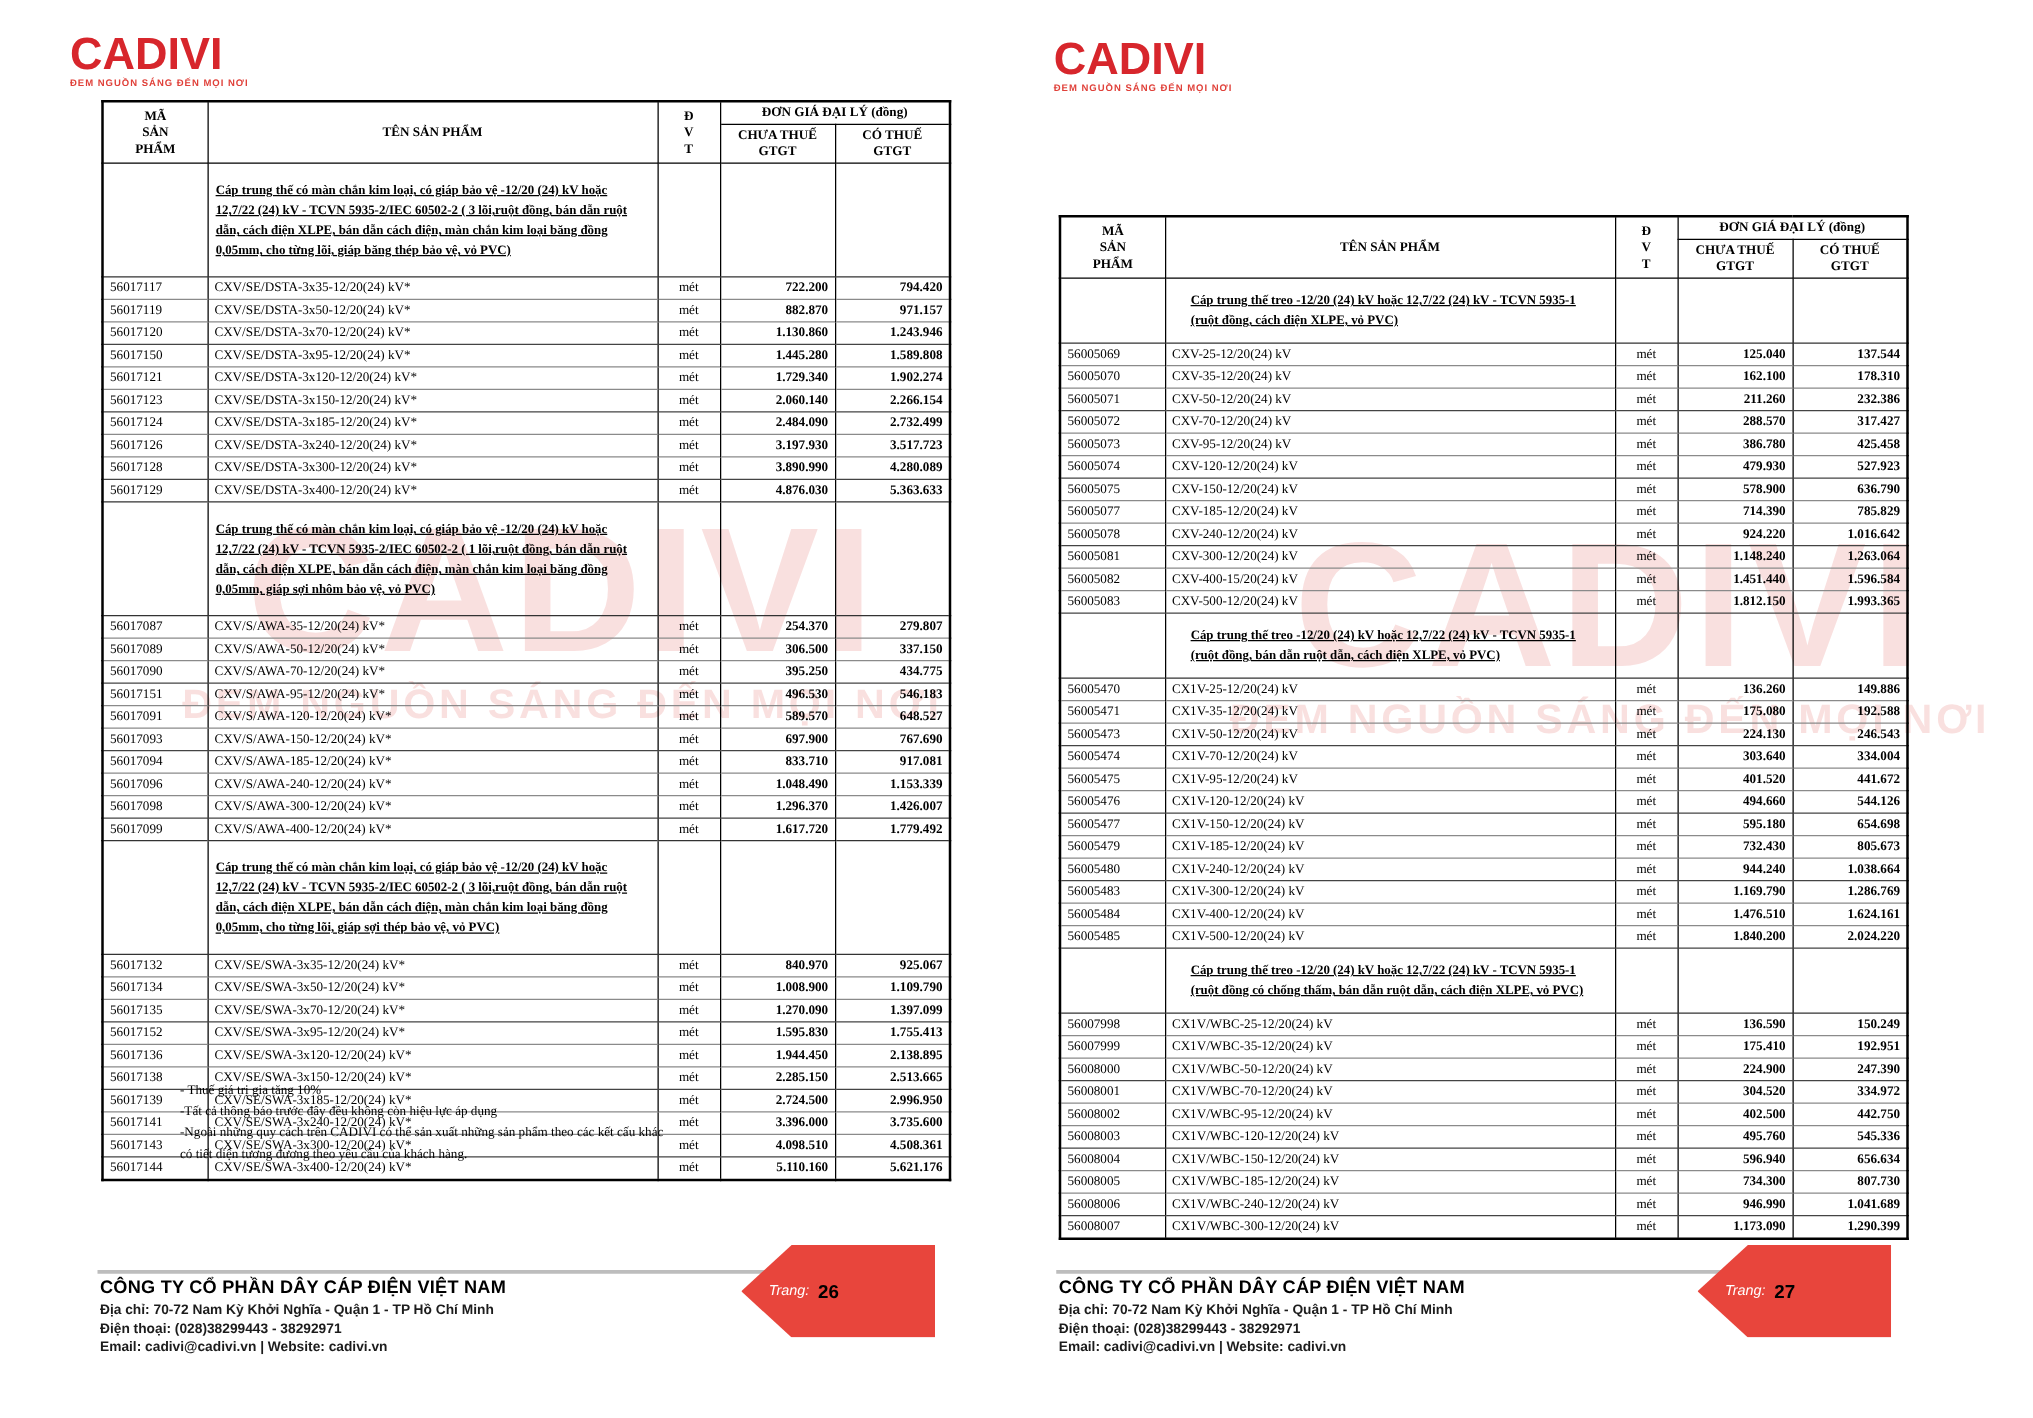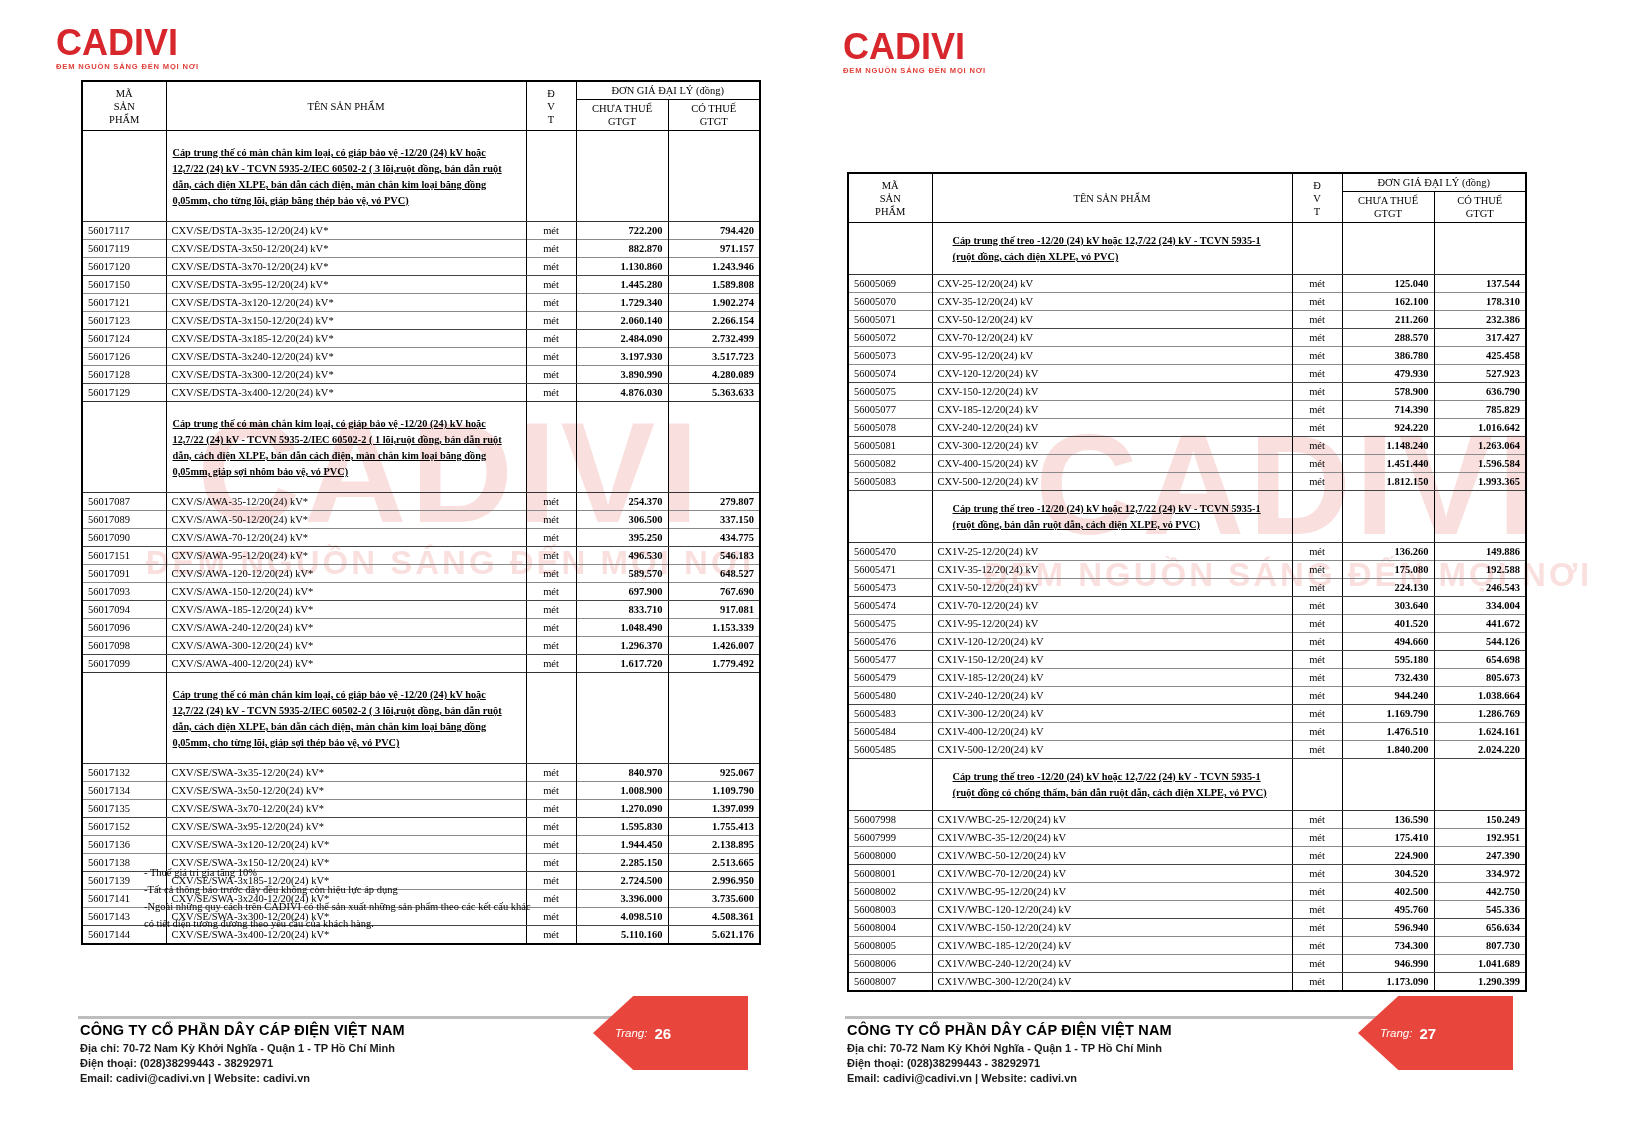--- a/index.html
+++ b/index.html
@@ -29,21 +29,21 @@
 
   
   .table-info{position:absolute;right:22px;top:104px;width:220px;text-align:center;z-index:2;}
   .table-info div{font-weight:bold;font-size:11px;line-height:21px;}
 
   
   .tbl-wrap{position:absolute;z-index:1;}
   #page-left .tbl-wrap{left:81px;top:80px;}
   #page-right .tbl-wrap{left:34px;top:172px;}
   table.price-table{border-collapse:collapse;table-layout:fixed;width:678px;border:2px solid #000;}
-  .price-table th{border:1px solid #000;font-size:10.5px;font-weight:normal;padding:2px 2px;
+  .price-table th{border:1px solid #000;font-size:10.5px;font-weight:bold;padding:2px 2px;
                   line-height:13px;background:transparent;}
   .price-table td{border-left:1px solid #000;border-right:1px solid #000;
                   font-size:10.5px;padding:1px 5px;line-height:13px;height:15px;
                   overflow:hidden;white-space:nowrap;}
   .price-table tr.prod td{border-top:1px solid #8a8a8a;}
   .price-table tr.grp td{border-bottom:1.5px solid #444;}
   .price-table tr.desc-row td{border-top:1.5px solid #333;border-bottom:1.5px solid #333;
                               padding:14px 6px 12px 6px;height:auto;white-space:normal;}
   #page-right .price-table tr.desc-row td{padding:10px 6px 9px 20px;}
   .c-code{text-align:left;}
@@ -65,21 +65,21 @@
   #page-right .company{left:34px;}
   .company .co-name{font-size:14.5px;font-weight:800;letter-spacing:0.2px;margin-bottom:3px;}
   .company div.co-line{font-size:11px;line-height:15px;color:#1c1c1c;font-weight:bold;}
   .ribbon{position:absolute;top:996px;width:155px;height:74px;background:#e8453c;z-index:2;
           clip-path:polygon(26% 0,100% 0,100% 100%,26% 100%,0 50%);
           display:flex;align-items:center;justify-content:flex-start;padding-left:22px;box-sizing:border-box;}
   #page-left .ribbon{left:593px;}
   #page-right .ribbon{left:545px;}
   .ribbon .pg-label{color:#fff;font-style:italic;font-family:"Liberation Sans",sans-serif;
                     font-size:11.5px;margin-right:7px;}
-  .ribbon .pg-num{color:#ffffff;font-weight:bold;font-family:"Liberation Sans",sans-serif;font-size:15px;}
+  .ribbon .pg-num{color:#000000;font-weight:bold;font-family:"Liberation Sans",sans-serif;font-size:15px;}
 </style>
 </head>
 <body>
 
 <div class="page" id="page-left">
   <div class="logo">
     <div class="logo-word">CADIVI</div>
     <div class="logo-tag">ĐEM NGUỒN SÁNG ĐẾN MỌI NƠI</div>
   </div>
 

